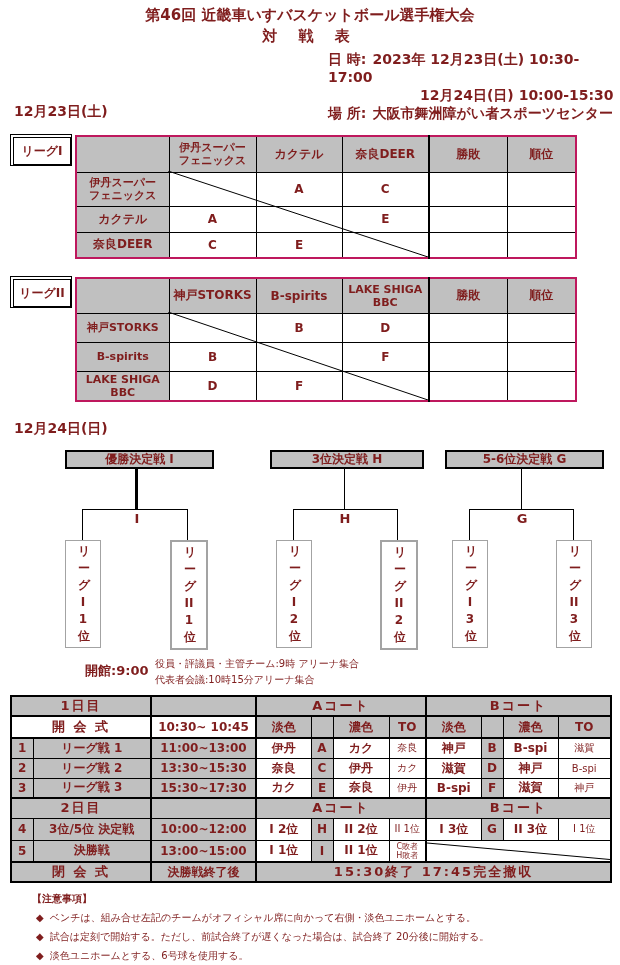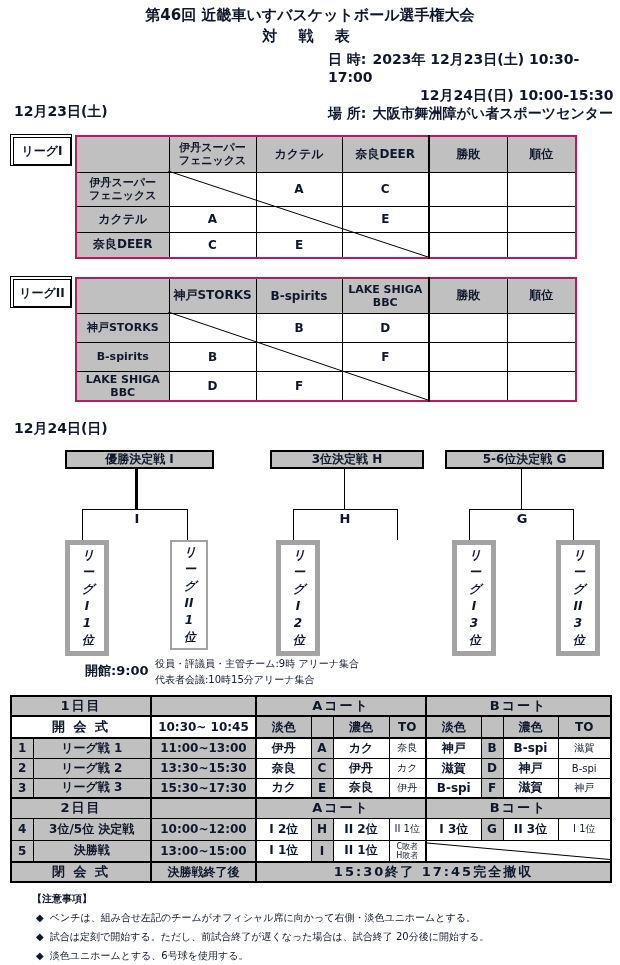--- a/index.html
+++ b/index.html
@@ -1,17 +1,17 @@
 <!DOCTYPE html>
 <html><head>
 <meta charset="utf-8">
 <style>
   html,body{margin:0;padding:0;background:#fff;}
   .page{position:relative;width:620px;height:965px;background:#fff;overflow:hidden;
-        font-family:"DejaVu Sans","Liberation Sans",sans-serif;color:#0f172a;}
+        font-family:"DejaVu Sans","Liberation Sans",sans-serif;color:#7f1d1d;}
   .pre{white-space:pre-line;}
   
   .title1{position:absolute;top:6px;left:0;width:100%;text-align:center;font-size:15px;font-weight:bold;}
   .title2{position:absolute;top:27px;left:0;width:100%;text-align:center;font-size:15px;font-weight:bold;letter-spacing:8px;}
   .info{position:absolute;left:328px;top:50px;font-size:14px;font-weight:bold;line-height:18px;}
   .info .lbl{margin-right:6px;}
   .h-day{position:absolute;left:14px;font-size:14px;font-weight:bold;}
   
   .badge{position:absolute;left:10px;width:56px;height:26px;border:1px solid #000;padding:2px;background:#fff;}
   .badge>div{border:1px solid #000;width:100%;height:100%;display:flex;align-items:center;justify-content:center;
@@ -24,22 +24,22 @@
   .ltable td.two{font-size:11px;line-height:13px;}
   .ltable td.mk{font-weight:bold;background:#fff;}
   .ltable td.vl2{border-left:2px solid #000;}
   .diag{position:absolute;pointer-events:none;}
   .diag line{stroke:#000;stroke-width:1;}
   
   .bkt-title{position:absolute;top:450px;height:15px;background:#c0c0c0;border:2px solid #000;
              display:flex;align-items:center;justify-content:center;font-weight:bold;font-size:12px;}
   .vl,.hl{position:absolute;background:#000;}
   .bkt-letter{position:absolute;top:511px;width:20px;text-align:center;font-weight:bold;font-size:13px;}
-  .team-box{position:absolute;top:540px;width:34px;height:106px;border:5px solid #a3a3a3;background:#fff;
-            display:flex;align-items:center;justify-content:center;font-style:italic;}
+  .team-box{position:absolute;top:540px;width:34px;height:106px;border:1px solid #a3a3a3;background:#fff;
+            display:flex;align-items:center;justify-content:center;}
   .team-box.bold{border-width:2px;}
   .team-box .vtxt{width:10px;word-break:break-all;line-height:17px;font-size:12px;font-weight:bold;text-align:center;}
   .open-time{position:absolute;left:85px;top:662px;font-size:13px;font-weight:bold;}
   .meetings{position:absolute;left:155px;top:656px;font-size:10px;line-height:16px;}
   
   .stable{position:absolute;left:10px;top:695px;border-collapse:collapse;table-layout:fixed;border:2px solid #000;}
   .stable td{border:1px solid #000;text-align:center;vertical-align:middle;padding:0;font-size:12px;font-weight:bold;overflow:hidden;}
   .stable td.g{background:#c0c0c0;}
   .stable td.w{background:#fff;}
   .stable td.vl2{border-left:2px solid #000;}
@@ -195,20 +195,23 @@
     </div>
 
   <div class="bkt-title" style="left:270px;width:150px">3位決定戦 H</div>
   <div class="vl" style="left:344px;top:469px;width:1px;height:40px"></div>
   <div class="hl" style="left:293px;top:509px;width:105px;height:1px"></div>
   <div class="vl" style="left:293px;top:509px;width:1px;height:31px"></div>
   <div class="vl" style="left:397px;top:509px;width:1px;height:31px"></div>
   <div class="bkt-letter" style="left:335px">H</div>
   <div class="team-box" style="left:276px">
       <div class="vtxt">リーグI2位</div>
+    </div>
+  <div class="team-box bold" style="left:380px">
+      <div class="vtxt">リーグII2位</div>
     </div>
 
   <div class="bkt-title" style="left:445px;width:155px">5-6位決定戦 G</div>
   <div class="vl" style="left:521px;top:469px;width:1px;height:40px"></div>
   <div class="hl" style="left:469px;top:509px;width:105px;height:1px"></div>
   <div class="vl" style="left:469px;top:509px;width:1px;height:31px"></div>
   <div class="vl" style="left:573px;top:509px;width:1px;height:31px"></div>
   <div class="bkt-letter" style="left:512px">G</div>
   <div class="team-box" style="left:452px">
       <div class="vtxt">リーグI3位</div>

